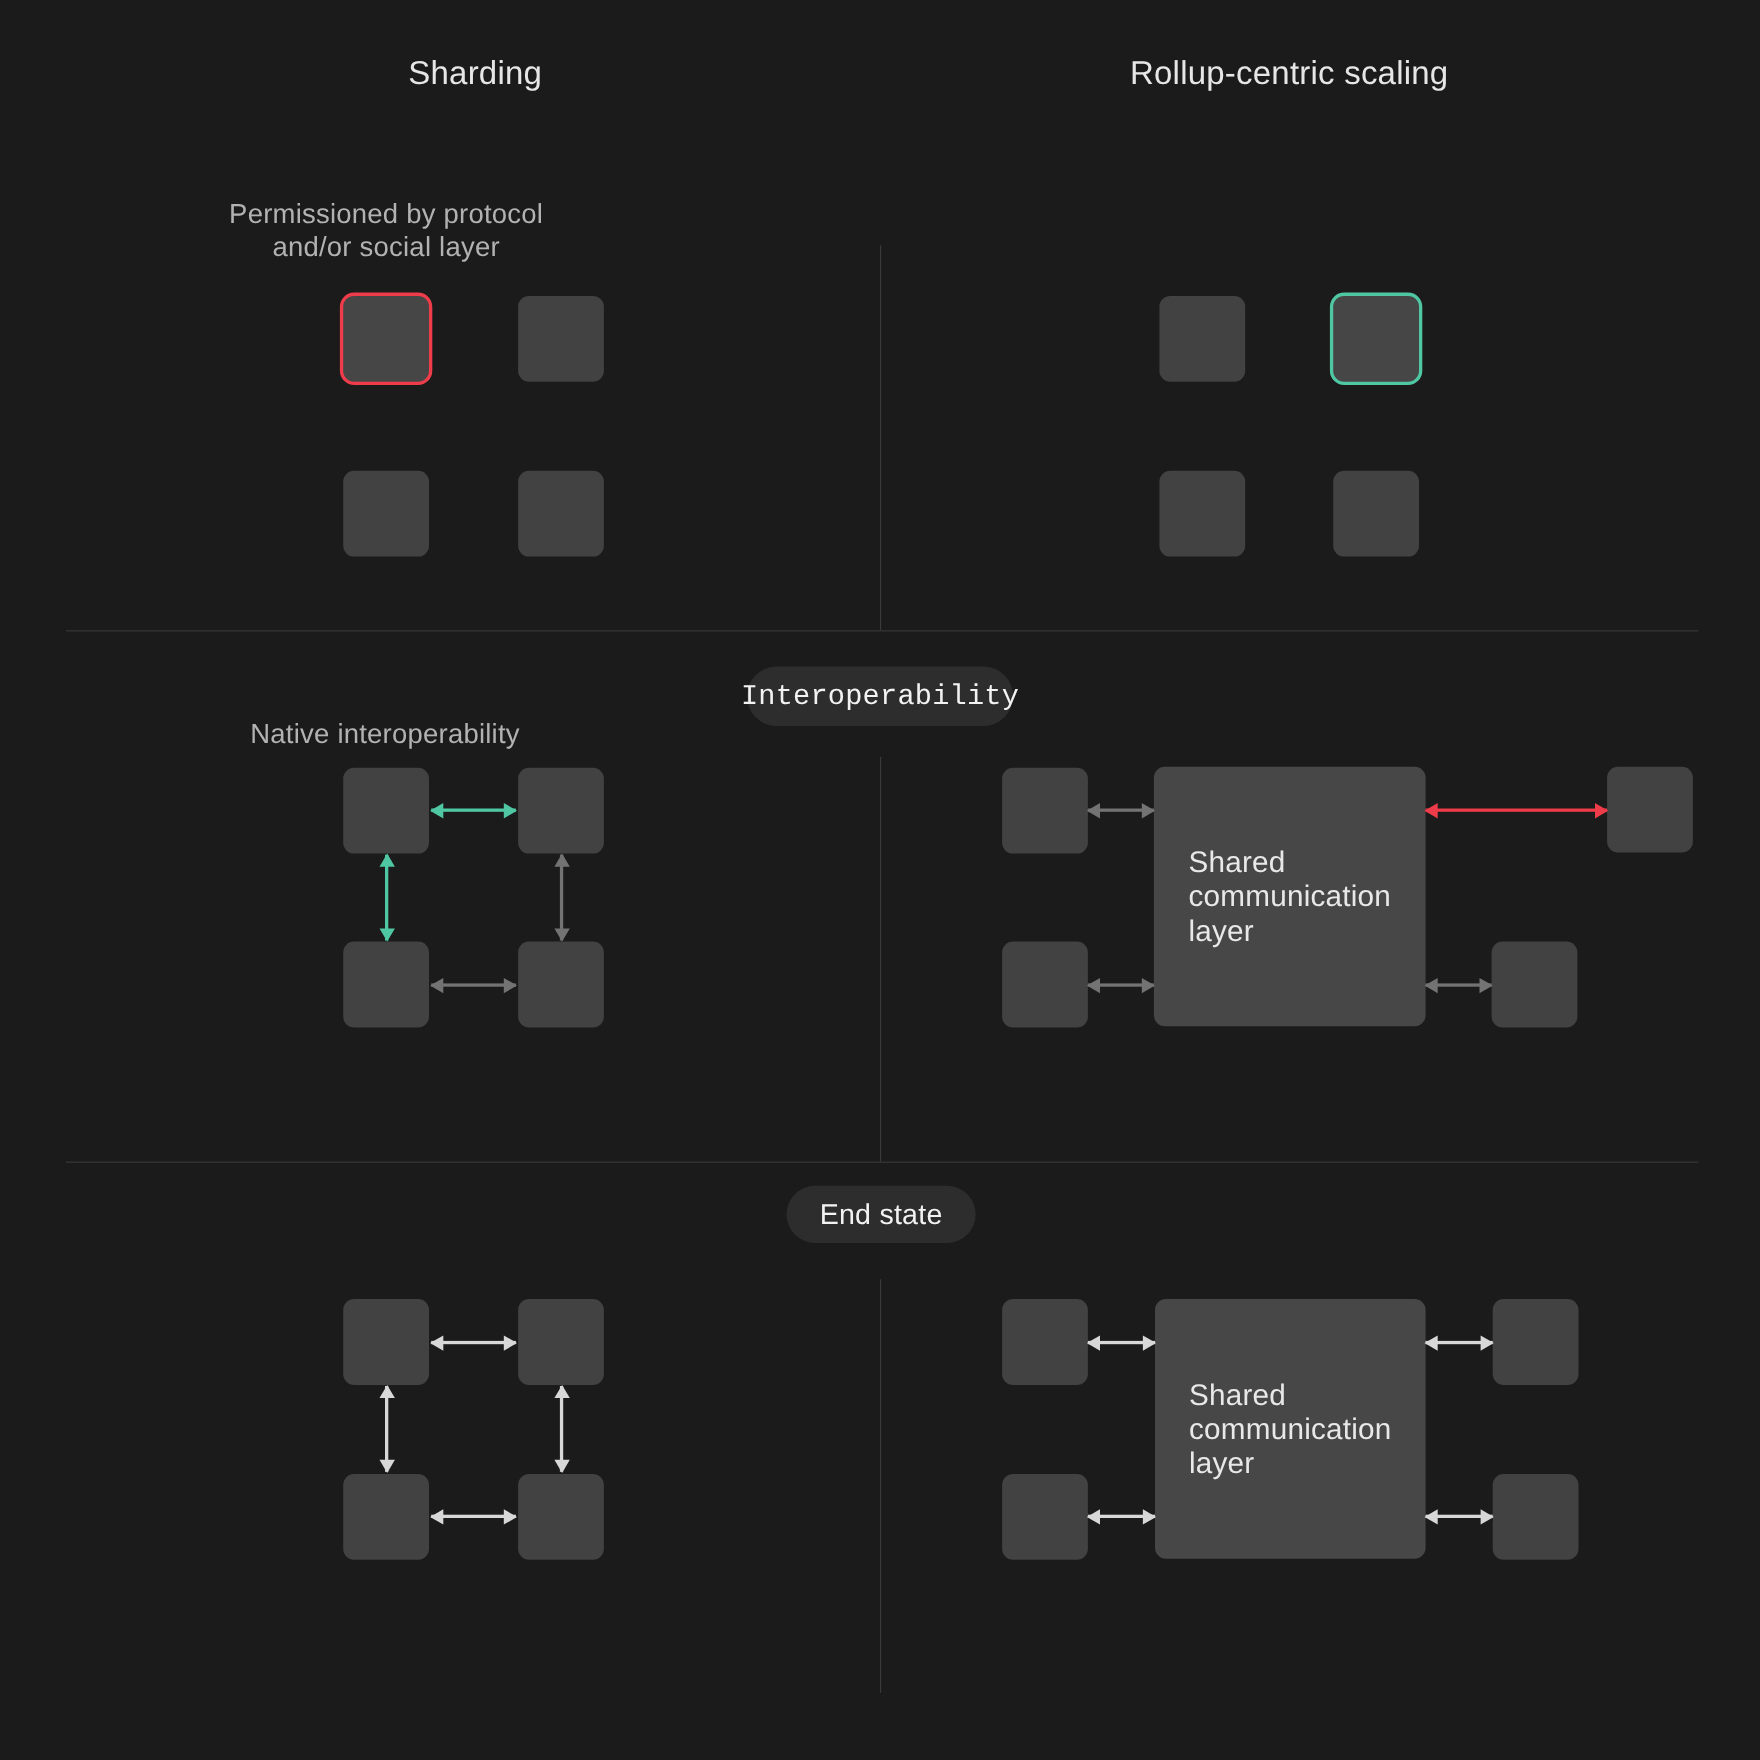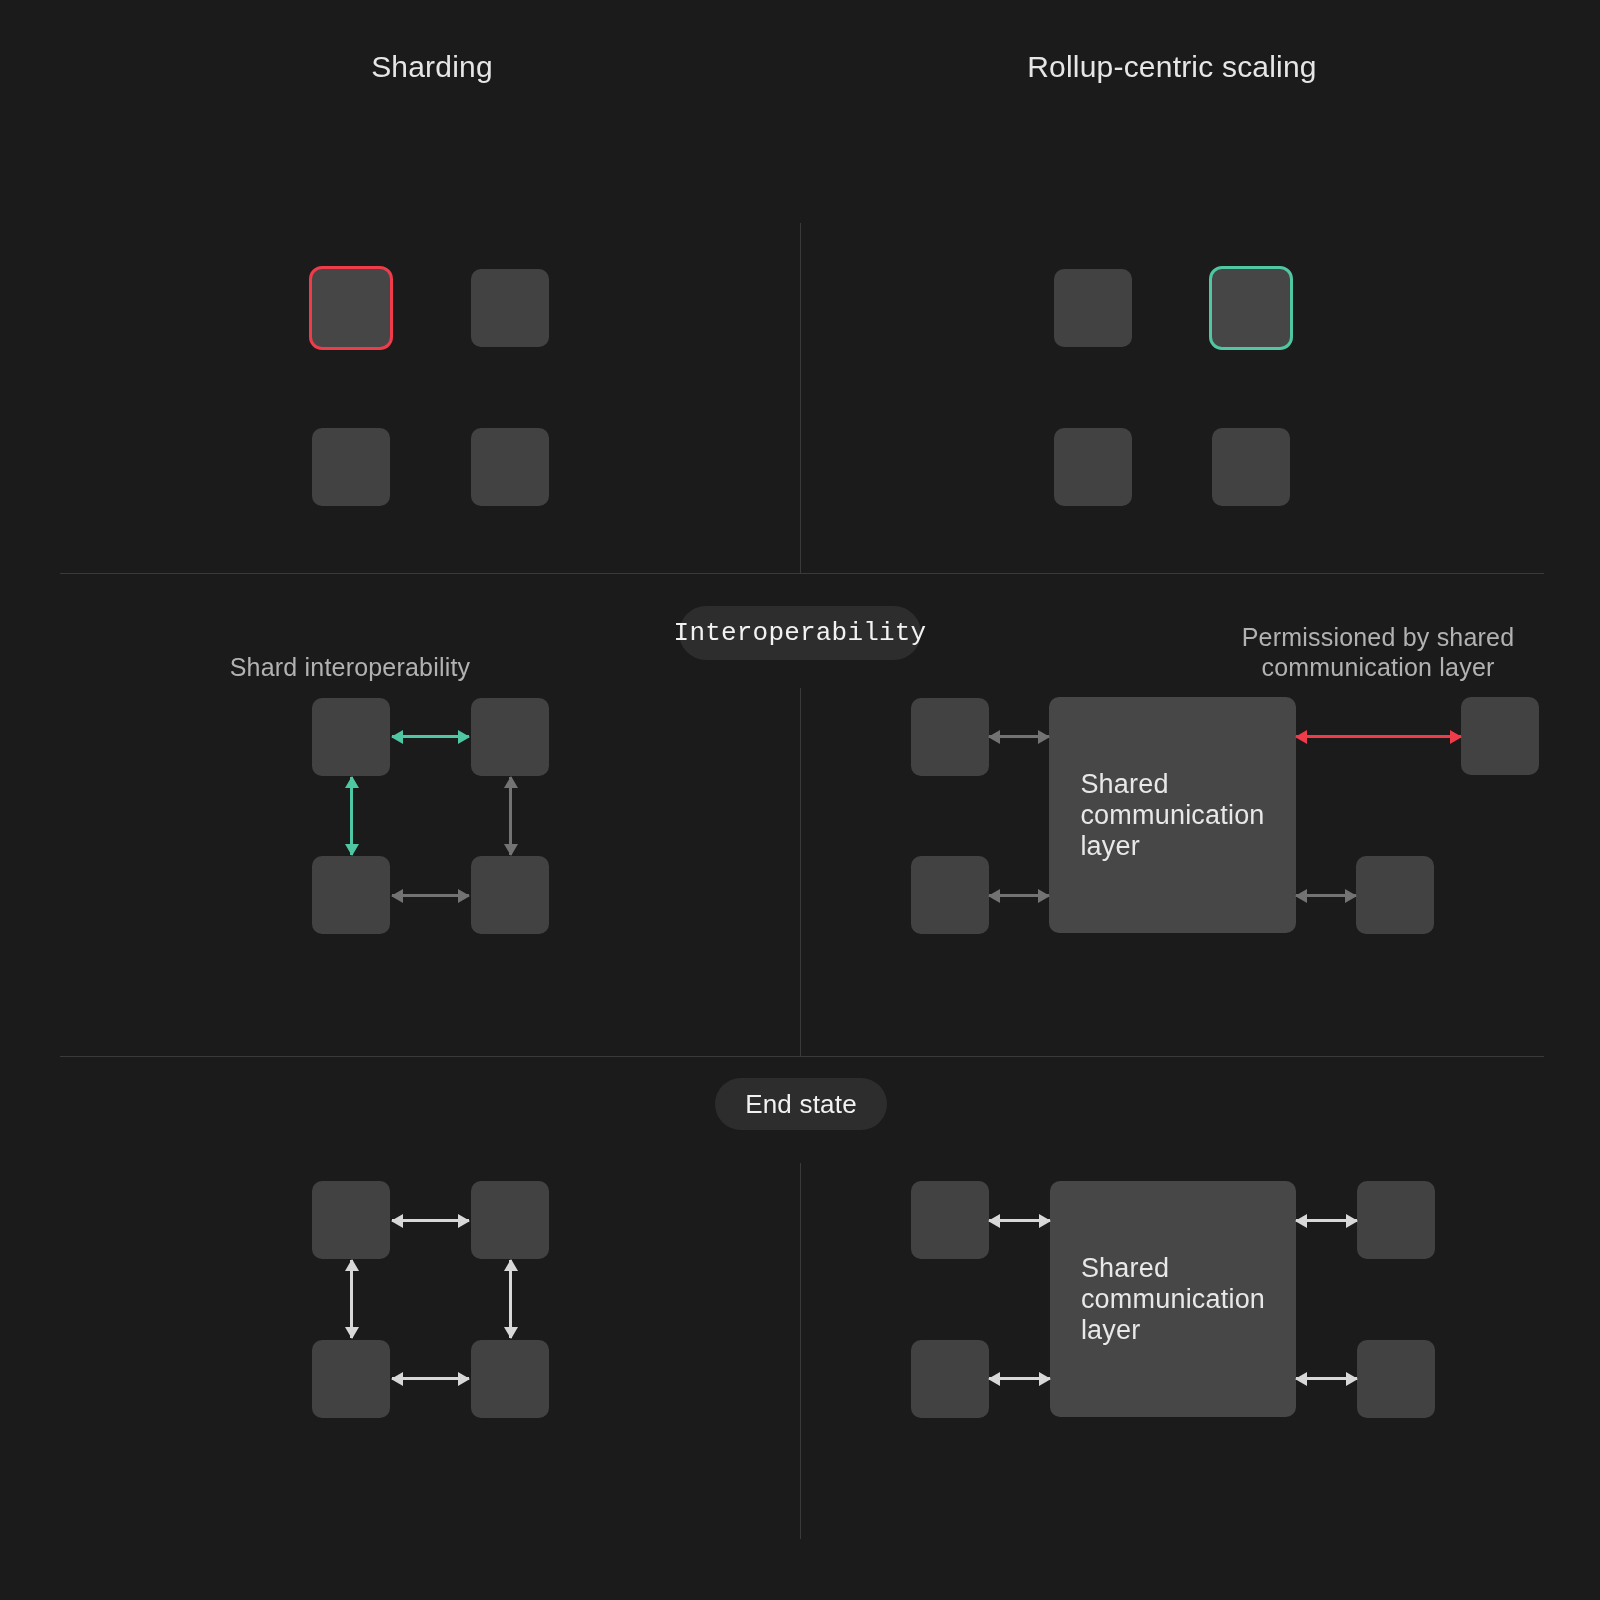--- a/index.html
+++ b/index.html
@@ -64,34 +64,34 @@
 
   <div class="pill" style="left:679px;top:606px;width:242px;height:54px;font-family:Liberation Mono, monospace;">Interoperability</div>
   <div class="pill" style="left:715px;top:1078px;width:172px;height:52px;">End state</div>
 
   <div class="divider-h" style="top:573px;"></div>
   <div class="divider-h" style="top:1056px;"></div>
   <div class="divider-v" style="left:800px;top:223px;height:350px;"></div>
   <div class="divider-v" style="left:800px;top:688px;height:368px;"></div>
   <div class="divider-v" style="left:800px;top:1163px;height:376px;"></div>
 
+  <div class="sublabel" style="left:171px;top:180px;">Permissioned by protocol
+and/or social layer</div>
 
   <div class="sq hl-red" style="left:309px;top:266px;"></div>
   <div class="sq" style="left:471px;top:269px;"></div>
   <div class="sq" style="left:312px;top:428px;"></div>
   <div class="sq" style="left:471px;top:428px;"></div>
 
   <div class="sq" style="left:1054px;top:269px;"></div>
   <div class="sq hl-green" style="left:1209px;top:266px;"></div>
   <div class="sq" style="left:1054px;top:428px;"></div>
   <div class="sq" style="left:1212px;top:428px;"></div>
 
-  <div class="sublabel" style="left:170px;top:652px;">Shard interoperability</div>
-  <div class="sublabel" style="left:1198px;top:622px;">Permissioned by shared
-communication layer</div>
+  <div class="sublabel" style="left:170px;top:652px;">Native interoperability</div>
 
   <div class="sq" style="left:312px;top:698px;"></div>
   <div class="sq" style="left:471px;top:698px;"></div>
   <div class="sq" style="left:312px;top:856px;"></div>
   <div class="sq" style="left:471px;top:856px;"></div>
   <div class="arrow-h c-teal" style="left:392px;top:735px;width:77px;"></div>
   <div class="arrow-v c-teal" style="left:350px;top:777px;height:78px;"></div>
   <div class="arrow-v c-gray" style="left:509px;top:777px;height:78px;"></div>
   <div class="arrow-h c-gray" style="left:392px;top:894px;width:77px;"></div>
 

